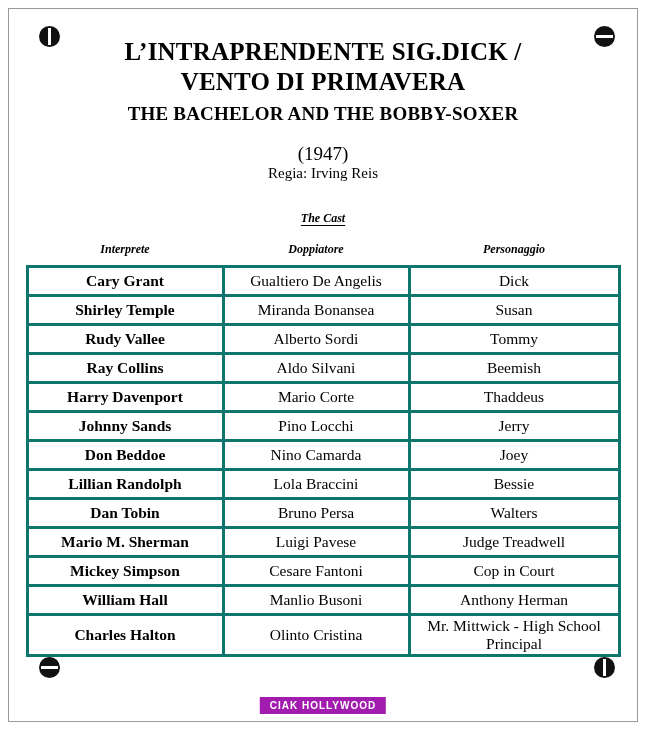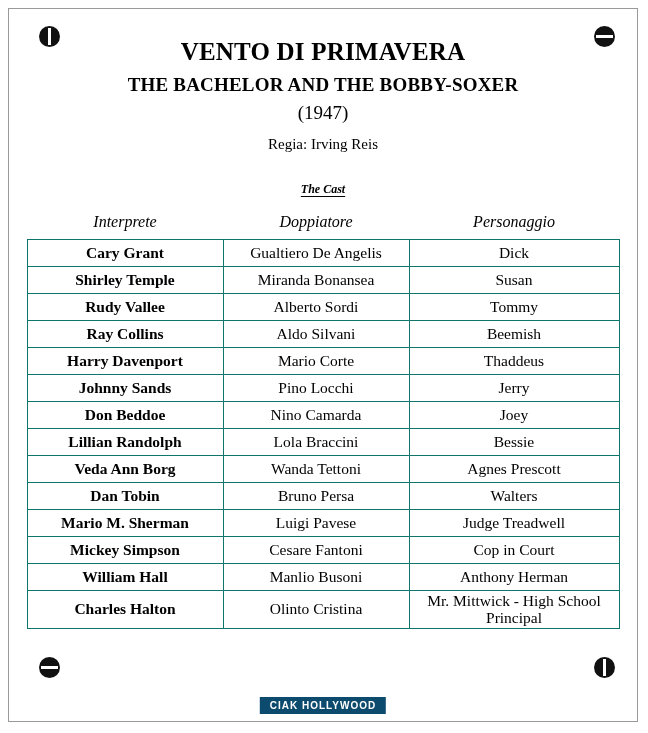--- a/index.html
+++ b/index.html
@@ -64,52 +64,52 @@
     margin-top: 28px;
   }
   .title-sub {
     font-size: 19px;
     font-weight: bold;
     margin-top: 7px;
     letter-spacing: 0.2px;
   }
   .title-year {
     font-size: 19px;
-    margin-top: 6px;
+    margin-top: 18px;
   }
   .director {
     font-size: 15px;
-    margin-top: 12px;
+    margin-top: 0;
   }
   .cast-heading {
     font-size: 12px;
     font-style: italic;
     font-weight: bold;
     margin-top: 29px;
     text-decoration: underline;
     text-underline-offset: 3px;
   }
 
   table.cast {
     margin: 0 auto;
     margin-top: 12px;
     border-collapse: collapse;
     width: 592px;
     table-layout: fixed;
   }
   table.cast th {
-    font-size: 16px;
+    font-size: 12px;
     font-style: italic;
-    font-weight: normal;
+    font-weight: bold;
     padding: 4px 0 8px 0;
     border: none;
     text-align: center;
   }
   table.cast td {
-    border: 1px solid #0f766e;
+    border: 3px solid #0f766e;
     height: 24px;
     font-size: 15.5px;
     text-align: center;
     padding: 1px 4px;
     line-height: 1.15;
   }
   td.col-actor {
     font-weight: bold;
   }
   td.col-voice {
@@ -120,21 +120,21 @@
   }
   .col1 { width: 196px; }
   .col2 { width: 186px; }
   .col3 { width: 210px; }
 
   .footer-logo {
     position: absolute;
     left: 50%;
     transform: translateX(-50%);
     top: 688px;
-    background: #0c4a6e;
+    background: #a21caf;
     color: #ffffff;
     font-family: "Liberation Sans", sans-serif;
     font-size: 10px;
     font-weight: bold;
     letter-spacing: 1px;
     padding: 3px 10px 3px 10px;
   }
 </style>
 </head>
 <body>
@@ -150,20 +150,21 @@
   <div class="punch bl">
       <span class="slot"></span>
     </div>
   <div class="punch br">
       <span class="slot"></span>
     </div>
 
   <div class="content">
 
     <div class="title-main">
+      <div>L’INTRAPRENDENTE SIG.DICK /</div>
       <div>VENTO DI PRIMAVERA</div>
     </div>
 
     <div class="title-sub">THE BACHELOR AND THE BOBBY-SOXER</div>
     <div class="title-year">(1947)</div>
     <div class="director">Regia: Irving Reis</div>
 
     <div class="cast-heading">The Cast</div>
 
     <table class="cast">
@@ -214,25 +215,20 @@
           <td class="col-actor">Don Beddoe</td>
           <td class="col-voice">Nino Camarda</td>
           <td class="col-char">Joey</td>
         </tr>
         <tr>
           <td class="col-actor">Lillian Randolph</td>
           <td class="col-voice">Lola Braccini</td>
           <td class="col-char">Bessie</td>
         </tr>
         <tr>
-          <td class="col-actor">Veda Ann Borg</td>
-          <td class="col-voice">Wanda Tettoni</td>
-          <td class="col-char">Agnes Prescott</td>
-        </tr>
-        <tr>
           <td class="col-actor">Dan Tobin</td>
           <td class="col-voice">Bruno Persa</td>
           <td class="col-char">Walters</td>
         </tr>
         <tr>
           <td class="col-actor">Mario M. Sherman</td>
           <td class="col-voice">Luigi Pavese</td>
           <td class="col-char">Judge Treadwell</td>
         </tr>
         <tr>

